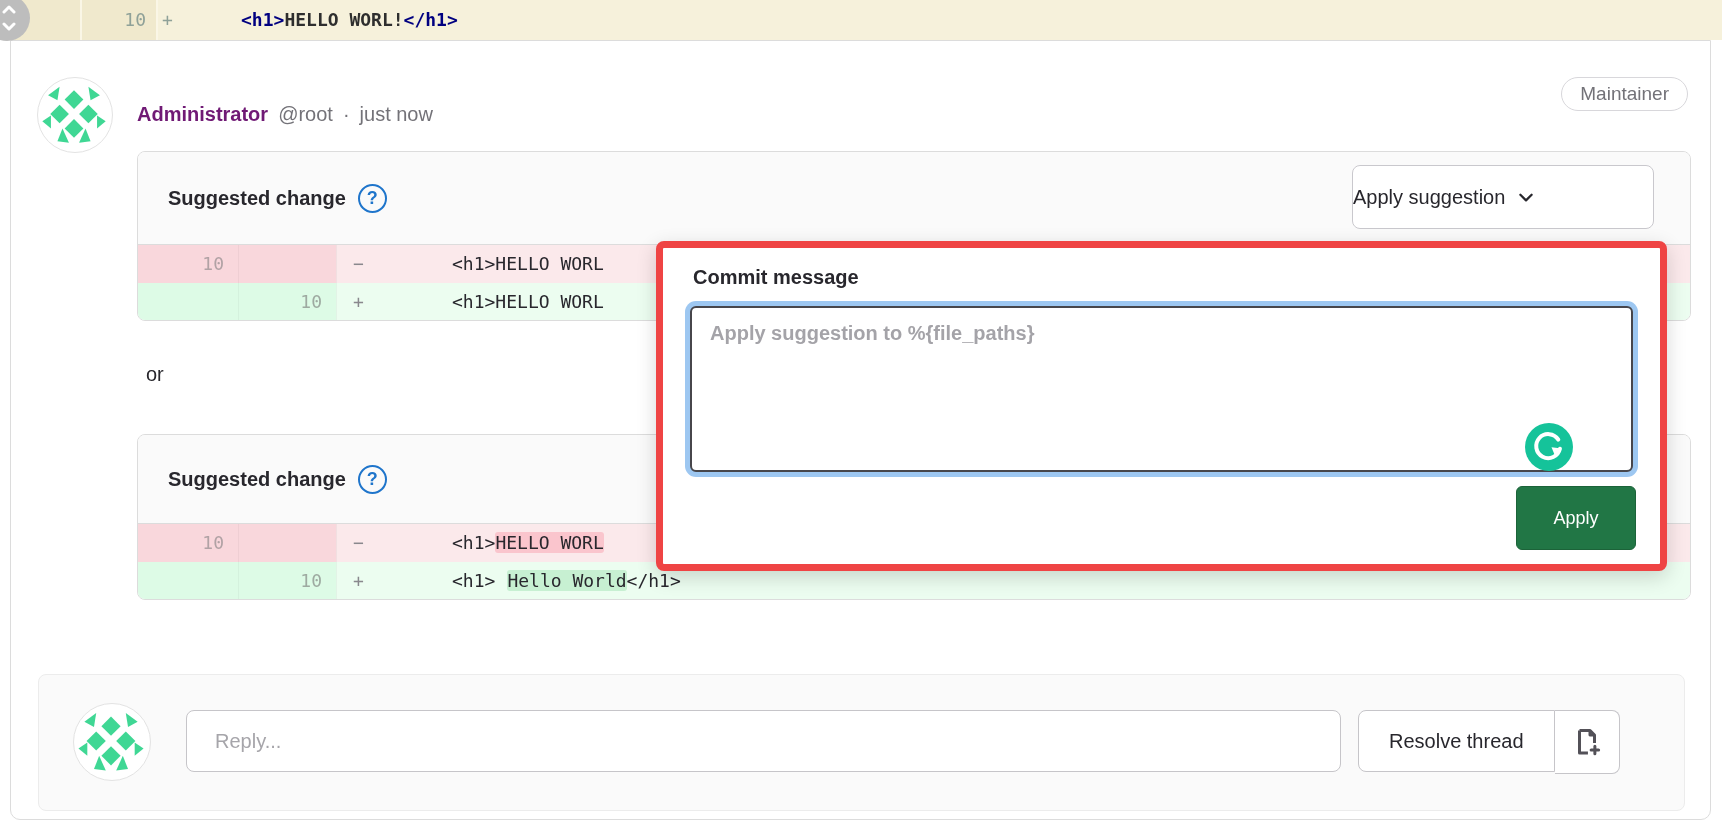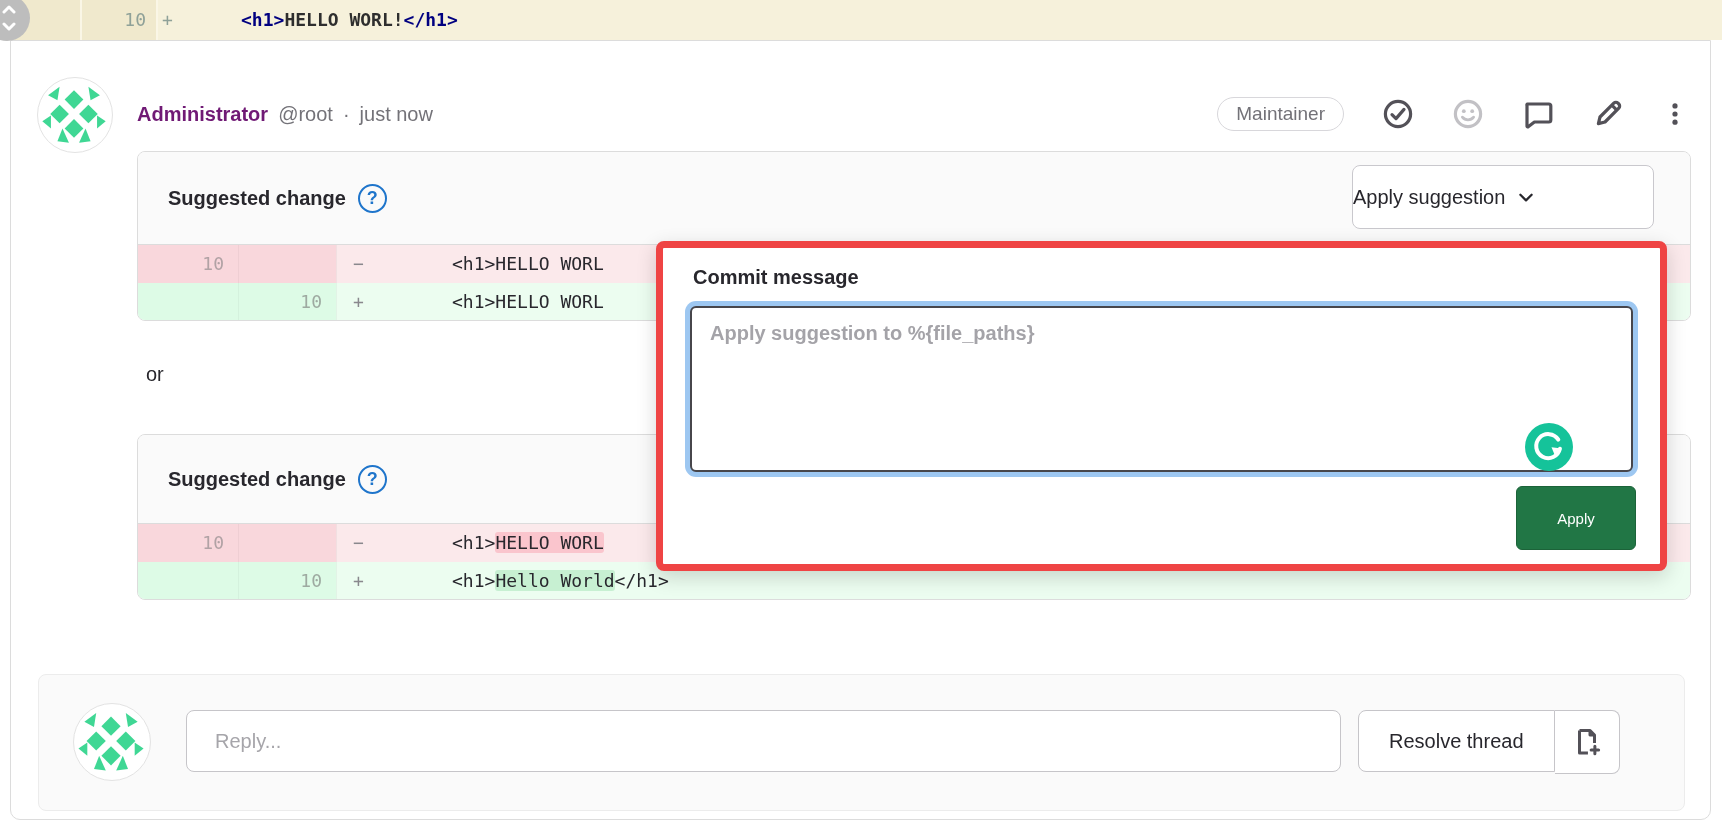--- a/index.html
+++ b/index.html
@@ -23,21 +23,21 @@
 
   
   #thread{position:absolute;left:10px;top:40px;width:1699px;height:778px;background:#fff;
           border:1px solid #dcdcdc;border-radius:0 0 10px 10px;}
 
   .avatar{border-radius:50%;overflow:hidden;border:1px solid #e3e3e3;background:#fff;}
   #avatar-main{position:absolute;left:26px;top:36px;width:74px;height:74px;}
   #header-row{position:absolute;left:126px;top:36px;height:74px;display:flex;align-items:center;gap:10px;}
   .author{font-size:20px;font-weight:bold;color:#701a75;}
   .meta{font-size:20px;color:#737278;}
-  #header-actions{position:absolute;right:22px;top:36px;height:74px;display:flex;align-items:center;gap:38px;}
+  #header-actions{position:absolute;right:22px;top:36px;height:74px;display:flex;align-items:center;gap:38px;flex-direction:column;}
   .badge{border:1px solid #d8d7db;border-radius:20px;padding:5px 18px;font-size:19px;color:#737278;background:#fff;}
   .hicon{width:32px;height:32px;display:block;cursor:pointer;}
 
   
   .sugg{position:absolute;left:126px;width:1552px;border:1px solid #dcdcdc;border-radius:8px;
         overflow:hidden;background:#fff;}
   .sugg-header{height:92px;background:#fafafa;border-bottom:1px solid #dcdcdc;display:flex;
                align-items:center;gap:12px;padding-left:30px;position:relative;}
   .sugg2 .sugg-header{height:88px;}
   .sugg-title{font-size:20px;font-weight:bold;color:#28272d;}
@@ -53,36 +53,36 @@
   .cell-new{width:98px;text-align:right;padding-right:14px;box-sizing:border-box;
             border-left:1px solid rgba(0,0,0,0.04);}
   .cell-code{flex:1;display:flex;border-left:1px solid rgba(0,0,0,0.04);}
   .dsign{width:34px;padding-left:16px;color:#89888d;}
   .drow pre{margin:0;font:inherit;line-height:inherit;color:#28272d;}
   .removed .cell-old,.removed .cell-new{background:#f9d7dc;color:#b1a2a5;}
   .removed .cell-code{background:#fbe9eb;}
   .removed .hl{background:#fac5cd;border-radius:3px;}
   .added .cell-old,.added .cell-new{background:#ddfbe6;color:#9eaaa1;}
   .added .cell-code{background:#ecfdf0;}
-  .added .hl{background:#c7f0d2;border-radius:3px;}
+  .added .hl{background:#c7f0d2;border-radius:3px;margin-left:12px;}
 
   #or-label{position:absolute;left:135px;top:322px;font-size:20px;color:#28272d;}
 
   
   #popup{position:absolute;left:645px;top:200px;width:997px;height:316px;background:#fff;
          border:7px solid #ef4444;border-radius:8px;box-shadow:0 6px 20px rgba(0,0,0,0.16);z-index:20;}
   #popup-title{position:absolute;left:30px;top:18px;font-size:20px;font-weight:bold;color:#28272d;}
   #commit-ta{position:absolute;left:27px;top:58px;width:943px;height:166px;box-sizing:border-box;
              border:2px solid #47464b;border-radius:6px;box-shadow:0 0 0 5px #9dc7f1;
              padding:14px 18px;font-family:"Liberation Sans",sans-serif;font-size:20px;color:#28272d;
              resize:none;outline:none;font-weight:bold;}
   #commit-ta::placeholder{color:#a4a3a8;}
   #grammarly{position:absolute;left:1514px;top:382px;width:48px;height:48px;z-index:25;cursor:pointer;}
   #popup-apply{position:absolute;right:24px;top:238px;width:120px;height:64px;background:#217645;
-               color:#fff;border:1px solid #1c6339;border-radius:6px;font-size:15px;
+               color:#fff;border:1px solid #1c6339;border-radius:6px;font-size:18px;
                font-family:"Liberation Sans",sans-serif;cursor:pointer;}
 
   
   #reply-panel{position:absolute;left:27px;top:633px;width:1647px;height:137px;background:#fafafa;
                border:1px solid #ececec;border-radius:8px;box-sizing:border-box;}
   #avatar-reply{position:absolute;left:34px;top:28px;width:76px;height:76px;}
   #reply-input{position:absolute;left:147px;top:35px;width:1155px;height:62px;box-sizing:border-box;
                border:1px solid #c6c5c9;border-radius:8px;padding:0 28px;font-size:20px;
                font-family:"Liberation Sans",sans-serif;color:#28272d;background:#fff;}
   #reply-input::placeholder{color:#a6a5aa;}

